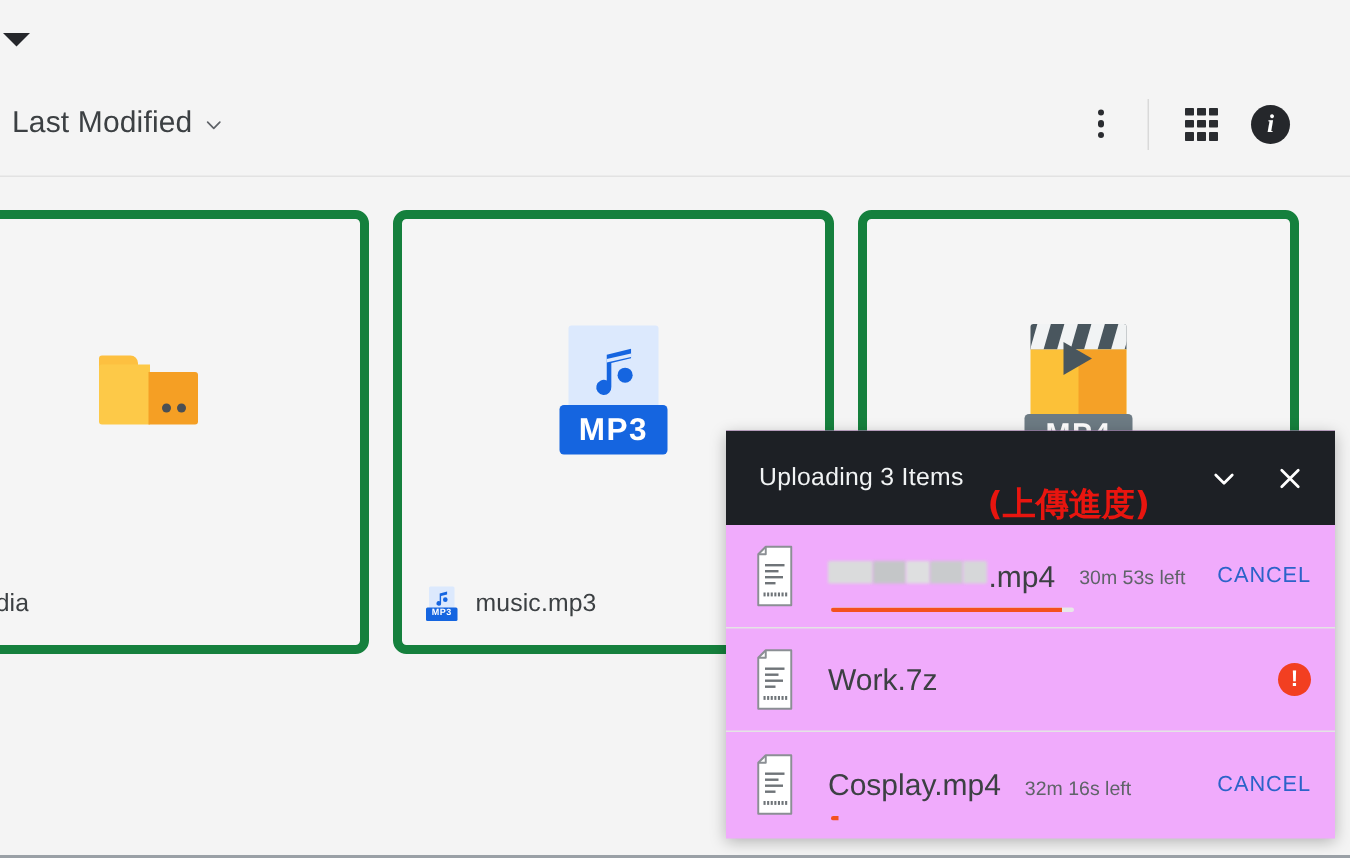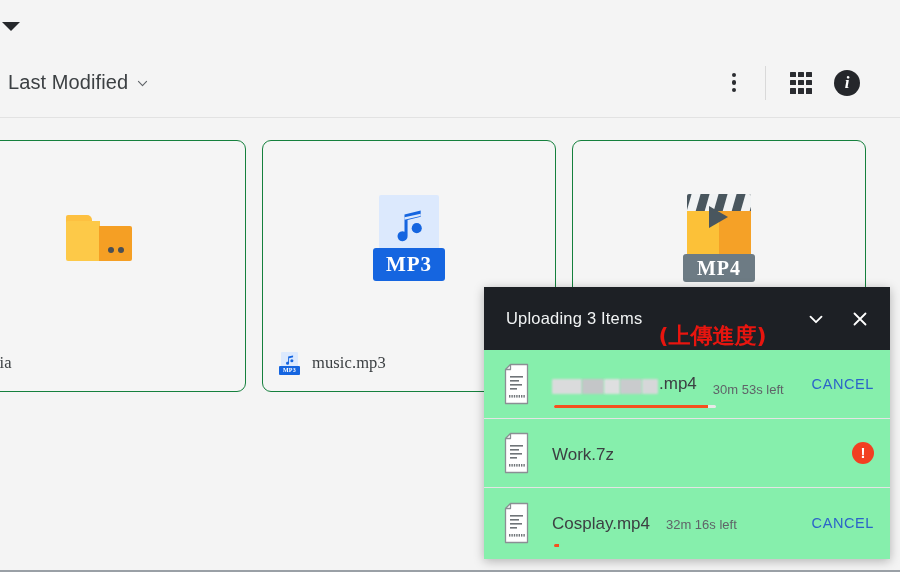--- a/index.html
+++ b/index.html
@@ -84,28 +84,27 @@
     line-height: 1;
   }
   .info-icon span { position: relative; top: -.5px; }
 
   
   .cards {
     position: absolute; top: 140px; left: -48px;
     display: flex; gap: 16px;
   }
   .card {
-    width: 294px; height: 252px;
+    width: 294px; height: 296px;
     background: #f5f5f5;
-    border: 1px solid #15803d;
+    border: 6px solid #15803d;
     border-radius: 9px;
     box-sizing: border-box;
     position: relative;
     cursor: pointer;
-    font-family: Liberation Serif, serif;
   }
   .card-thumb {
     position: absolute; left: 0; right: 0; top: 0; bottom: 56px;
     display: flex; align-items: center; justify-content: center;
   }
   .card-foot {
     position: absolute; left: 0; right: 0; bottom: 0;
     height: 56px;
     display: flex; align-items: center;
     padding-left: 16px; gap: 12px;
@@ -190,21 +189,21 @@
     position: absolute; left: 0; bottom: 0; width: 72px; height: 28px;
     background: #6d7b84; border-radius: 3px;
     color: #fff; font-weight: bold; font-size: 20px; letter-spacing: 1px;
     display: flex; align-items: center; justify-content: center;
   }
 
   
   .upload-panel {
     position: absolute; left: 484px; top: 287px;
     width: 406px; height: 272px;
-    background: #86efac;
+    background: #f0abfc;
     box-shadow: 0 2px 10px rgba(0,0,0,.28);
     overflow: hidden;
     box-sizing: border-box;
   }
   .up-header {
     height: 63px; background: #1d2025;
     display: flex; align-items: center;
     padding: 0 10px 0 22px;
     box-sizing: border-box;
   }
@@ -237,22 +236,22 @@
   .up-mid {
     margin-left: 16px; flex: 1 1 auto; min-width: 0;
     display: flex; flex-direction: column; justify-content: center;
     position: relative; height: 42px;
   }
   .up-nameline {
     display: flex; align-items: baseline; gap: 16px;
     margin-top: 3px;
   }
   .up-fname {
-    font-size: 17px; color: #3c4043; white-space: nowrap;
-    display: flex; align-items: flex-end;
+    font-size: 20px; color: #3c4043; white-space: nowrap;
+    display: flex; align-items: flex-start;
   }
   .blur-name { display: inline-flex; gap: 0; align-items: center; margin-right: 1px; }
   .blur-name i {
     display: block; height: 15px; border-radius: 1px;
     filter: blur(1.2px);
   }
   .up-eta {
     font-size: 13px; color: #5f6368; white-space: nowrap;
   }
   .up-progress {

